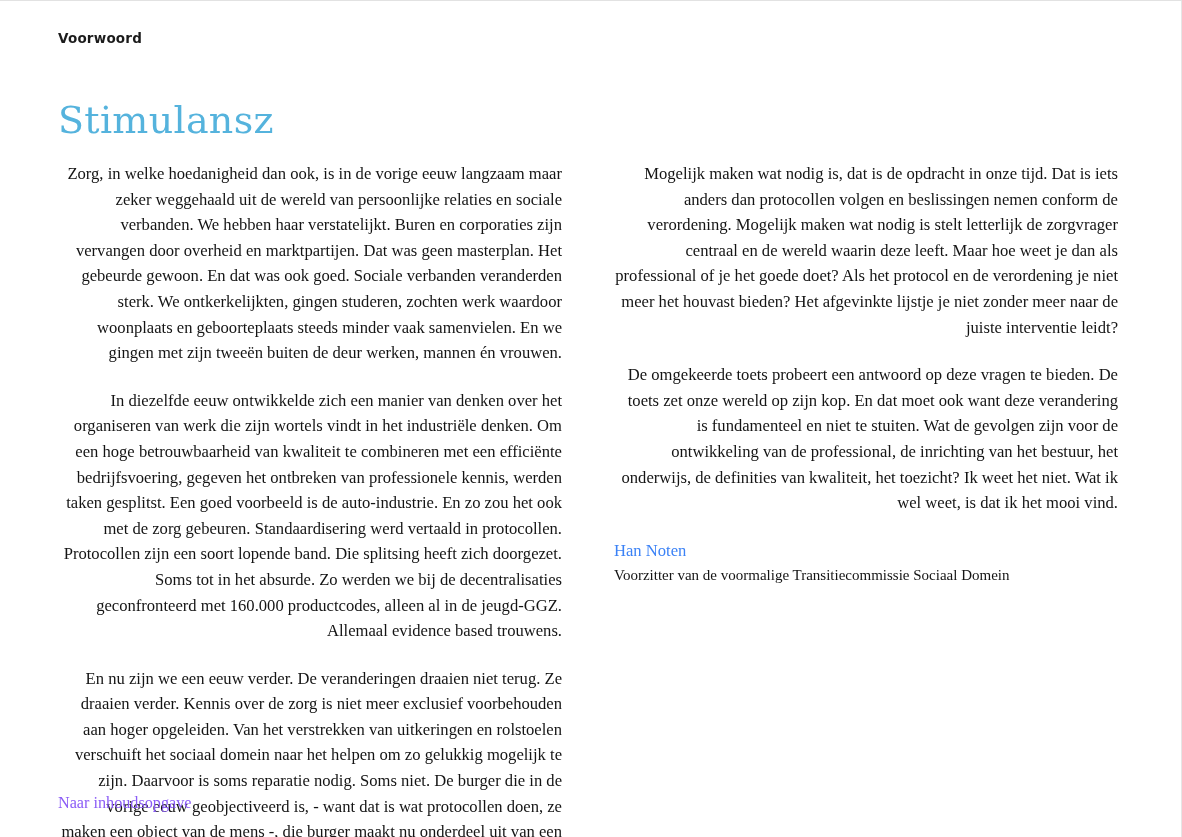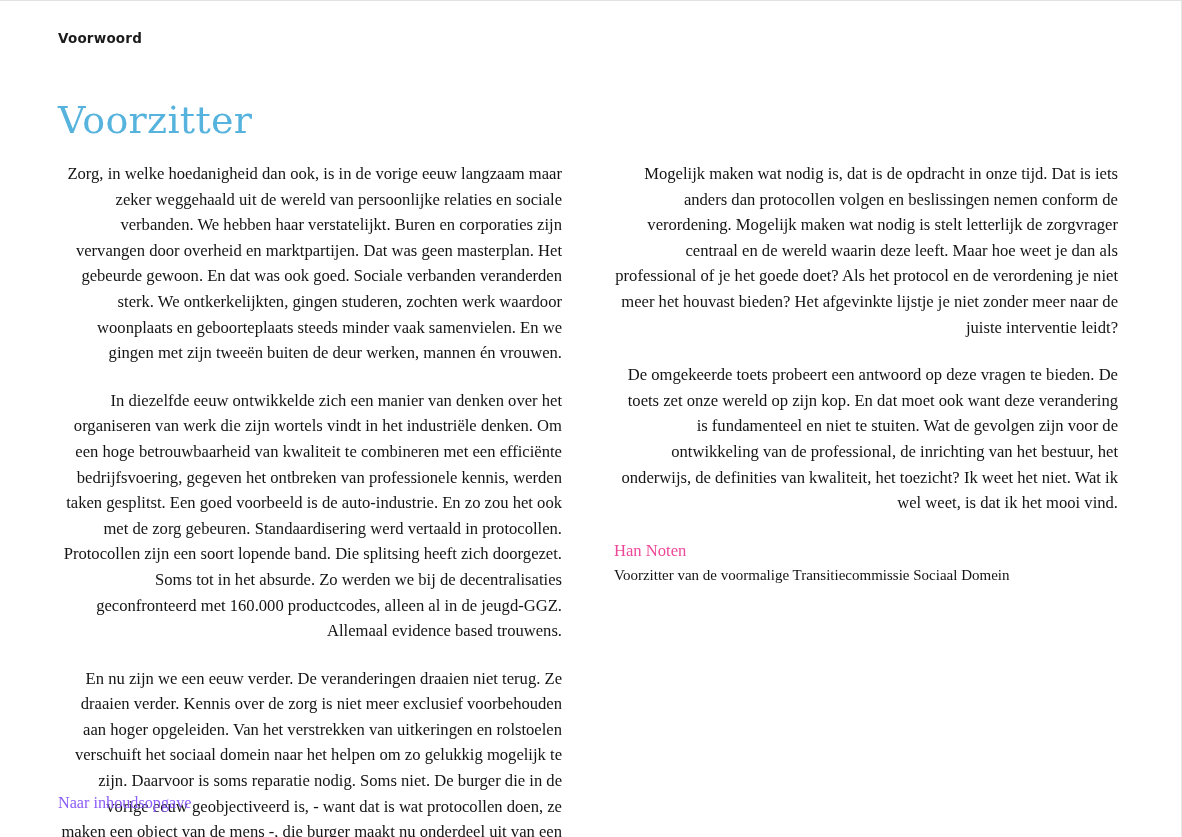--- a/index.html
+++ b/index.html
@@ -75,21 +75,21 @@
   .col p:last-child {
     margin-bottom: 0;
   }
   .signature {
     margin-top: 10px;
   }
   .sig-name {
     font-family: "Liberation Serif", serif;
     font-size: 16.6px;
     line-height: 25.6px;
-    color: #ec4899;
+    color: #3b82f6;
   }
   .sig-role {
     font-family: "Liberation Serif", serif;
     font-size: 15px;
     line-height: 25.6px;
     color: #141414;
   }
   .footer-link {
     position: absolute;
     left: 58px;
@@ -102,21 +102,21 @@
 </style>
 </head>
 <body>
 
 <div class="page">
 
   <div class="right-rule"></div>
 
   <div class="brand">Voorwoord</div>
 
-  <h1 class="title">Voorzitter</h1>
+  <h1 class="title">Stimulansz</h1>
 
   <div class="columns">
 
     <div class="col">
       <p>Zorg, in welke hoedanigheid dan ook, is in de vorige eeuw langzaam maar zeker weggehaald uit de wereld van persoonlijke relaties en sociale verbanden. We hebben haar verstatelijkt. Buren en corporaties zijn vervangen door overheid en marktpartijen. Dat was geen masterplan. Het gebeurde gewoon. En dat was ook goed. Sociale verbanden veranderden sterk. We ontkerkelijkten, gingen studeren, zochten werk waardoor woonplaats en geboorteplaats steeds minder vaak samenvielen. En we gingen met zijn tweeën buiten de deur werken, mannen én vrouwen.</p>
       <p>In diezelfde eeuw ontwikkelde zich een manier van denken over het organiseren van werk die zijn wortels vindt in het industriële denken. Om een hoge betrouwbaarheid van kwaliteit te combineren met een efficiënte bedrijfsvoering, gegeven het ontbreken van professionele kennis, werden taken gesplitst. Een goed voorbeeld is de auto-industrie. En zo zou het ook met de zorg gebeuren. Standaardisering werd vertaald in protocollen. Protocollen zijn een soort lopende band. Die splitsing heeft zich doorgezet. Soms tot in het absurde. Zo werden we bij de decentralisaties geconfronteerd met 160.000 productcodes, alleen al in de jeugd-GGZ. Allemaal evidence based trouwens.</p>
       <p>En nu zijn we een eeuw verder. De veranderingen draaien niet terug. Ze draaien verder. Kennis over de zorg is niet meer exclusief voorbehouden aan hoger opgeleiden. Van het verstrekken van uitkeringen en rolstoelen verschuift het sociaal domein naar het helpen om zo gelukkig mogelijk te zijn. Daarvoor is soms reparatie nodig. Soms niet. De burger die in de vorige eeuw geobjectiveerd is, - want dat is wat protocollen doen, ze maken een object van de mens -, die burger maakt nu onderdeel uit van een systeem; gezin, voetbalclub, school en straat. En soms gaan we interventies plegen op dat systeem, niet op de burger.</p>
     </div>
 
     <div class="col">

